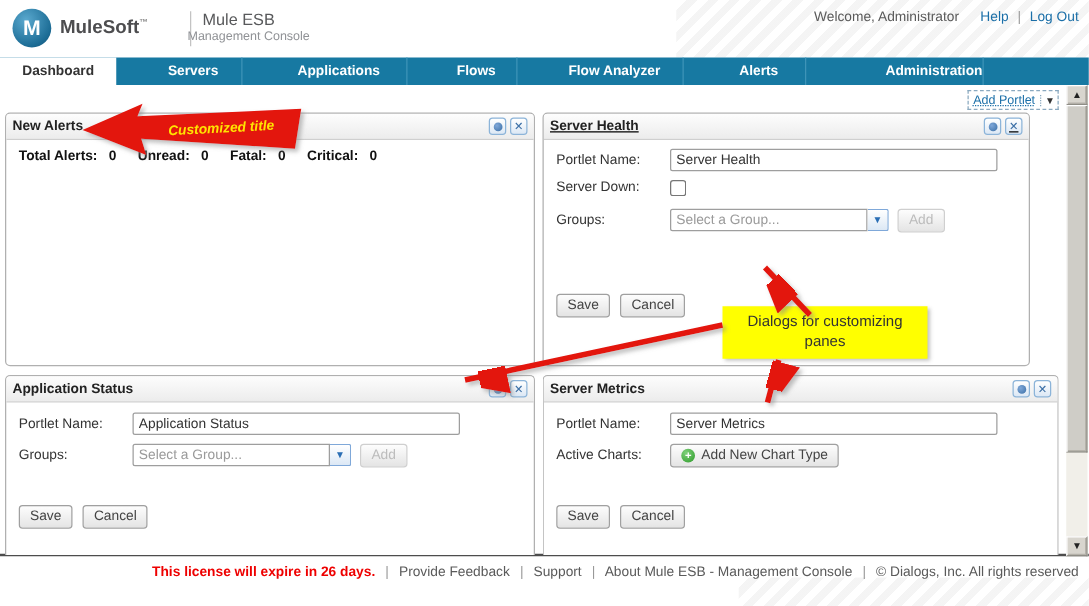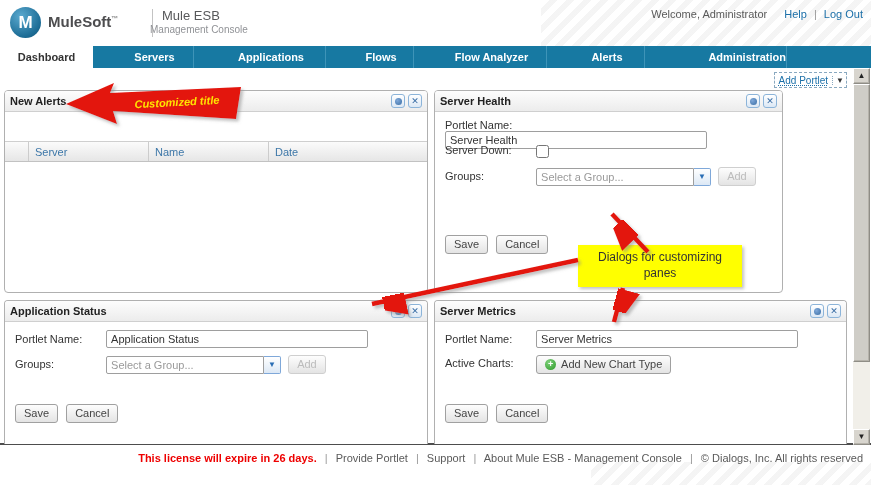--- a/index.html
+++ b/index.html
@@ -139,31 +139,33 @@
     <div id="sthumb"></div>
     <div class="sbtn" style="top:361px;">▼</div>
   </div>
 
   <div class="panel" style="left:4px;top:22px;width:424px;height:203px;">
     <div class="phead">
       <span class="ptitle">New Alerts</span>
       <span class="picon"><span class="gear-dot"></span></span>
       <span class="picon">✕</span>
     </div>
-    <div class="atable">
-      <div class="athead">
-        <div class="ath" style="width:24px;"></div>
-        <div class="ath" style="width:120px;">Server</div>
-        <div class="ath" style="width:120px;">Name</div>
-        <div class="ath" style="flex:1;border-right:none;">Date</div>
-      </div>
-    </div>
-  </div>
-
-  <div class="panel" style="left:434px;top:22px;width:349px;height:203px;">
+    <div id="stats">
+      <span>Total Alerts:</span>
+      <span class="sv">0</span>
+      <span>Unread:</span>
+      <span class="sv">0</span>
+      <span>Fatal:</span>
+      <span class="sv">0</span>
+      <span>Critical:</span>
+      <span class="sv">0</span>
+    </div>
+  </div>
+
+  <div class="panel" style="left:434px;top:22px;width:390px;height:203px;text-decoration:underline;">
     <div class="phead">
       <span class="ptitle">Server Health</span>
       <span class="picon"><span class="gear-dot"></span></span>
       <span class="picon">✕</span>
     </div>
     <div class="form">
       <div class="frow" style="top:7px;">
         <span class="flabel">Portlet Name:</span>
         <input class="tinput" style="width: 262px;" value="Server Health">
       </div>
@@ -251,21 +253,21 @@
     <line x1="648" y1="252" x2="612" y2="214" stroke="#e31510" stroke-width="4.5" marker-end="url(#ahead)"></line>
     <line x1="578" y1="260" x2="372" y2="304" stroke="#e31510" stroke-width="4.5" marker-end="url(#ahead)"></line>
     <line x1="623" y1="288" x2="614" y2="322" stroke="#e31510" stroke-width="4.5" marker-end="url(#ahead)"></line>
   </g>
   <text x="177" y="106" transform="rotate(-3 177 103)" text-anchor="middle" font-family="Liberation Sans, sans-serif" font-size="11" font-weight="bold" font-style="italic" fill="#ffe400">Customized title</text>
 </svg>
 
 <div id="footer">
   <span class="lic">This license will expire in 26 days.</span>
   <span class="fsep">|</span>
-  <a>Provide Portlet</a>
+  <a>Provide Feedback</a>
   <span class="fsep">|</span>
   <a>Support</a>
   <span class="fsep">|</span>
   <a>About Mule ESB - Management Console</a>
   <span class="fsep">|</span>
   <span>© Dialogs, Inc. All rights reserved</span>
 </div>
 <div class="stripes" style="right:0;top:462px;width:280px;height:23px;"></div>
 
 </body></html>

